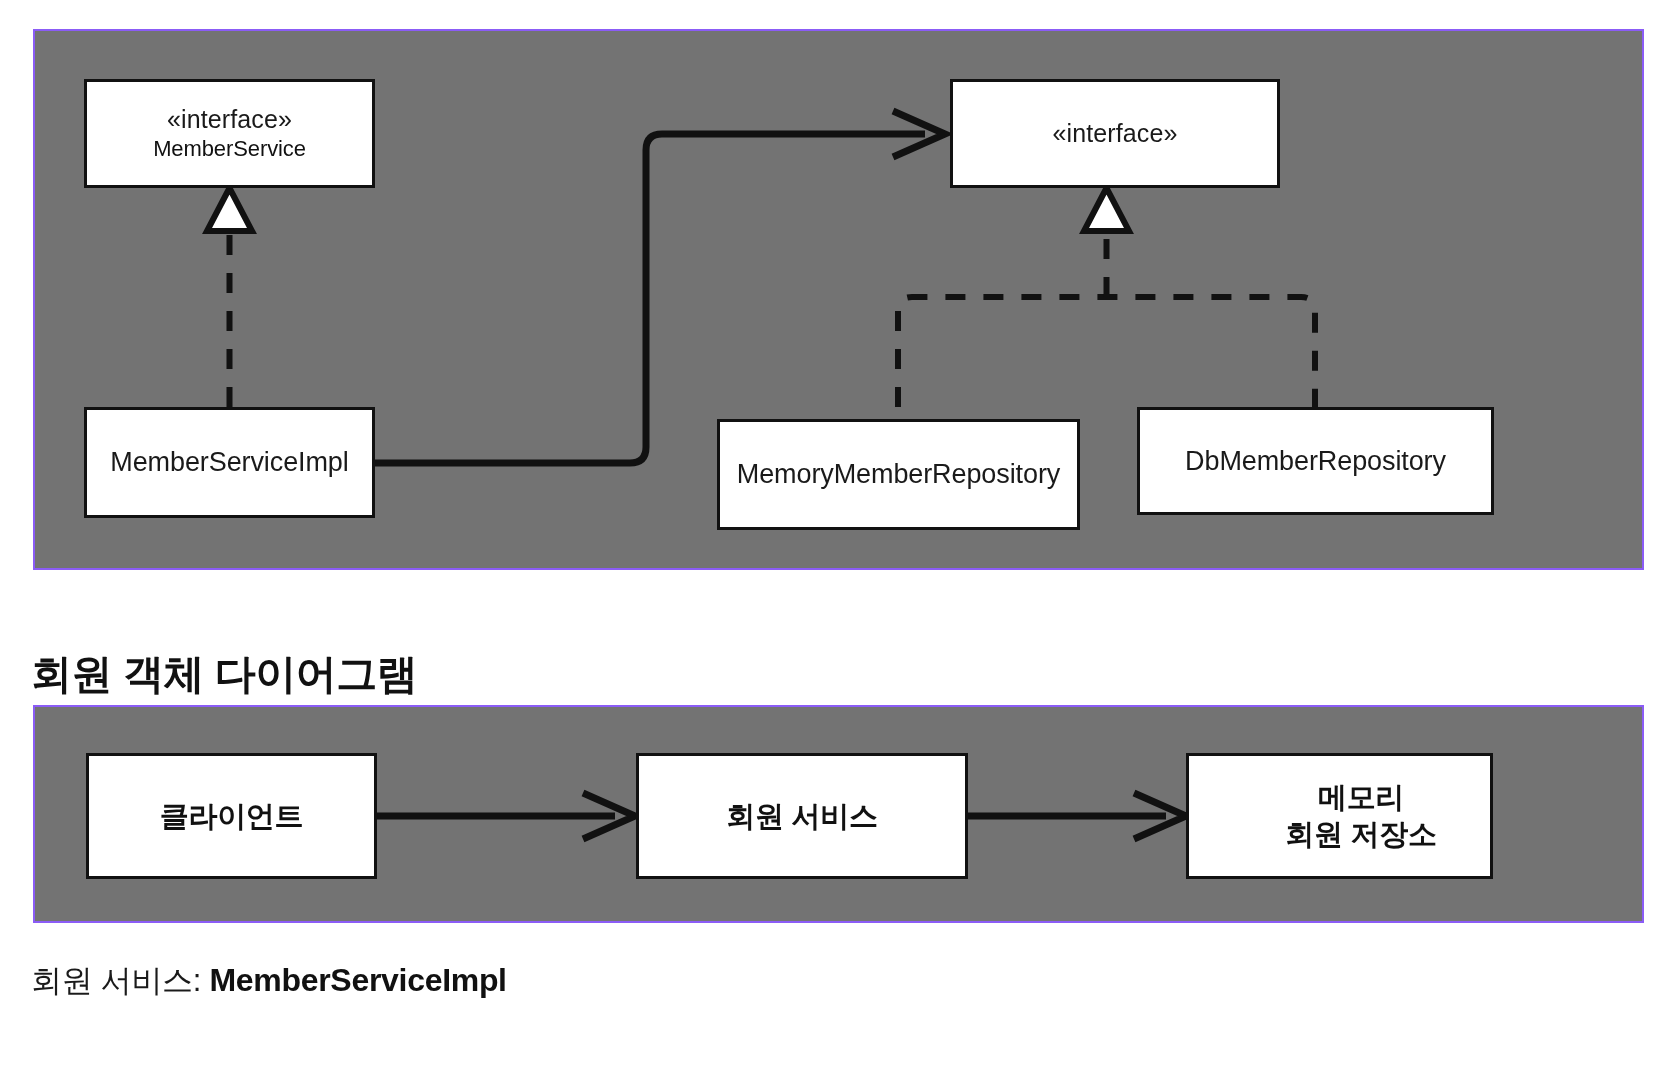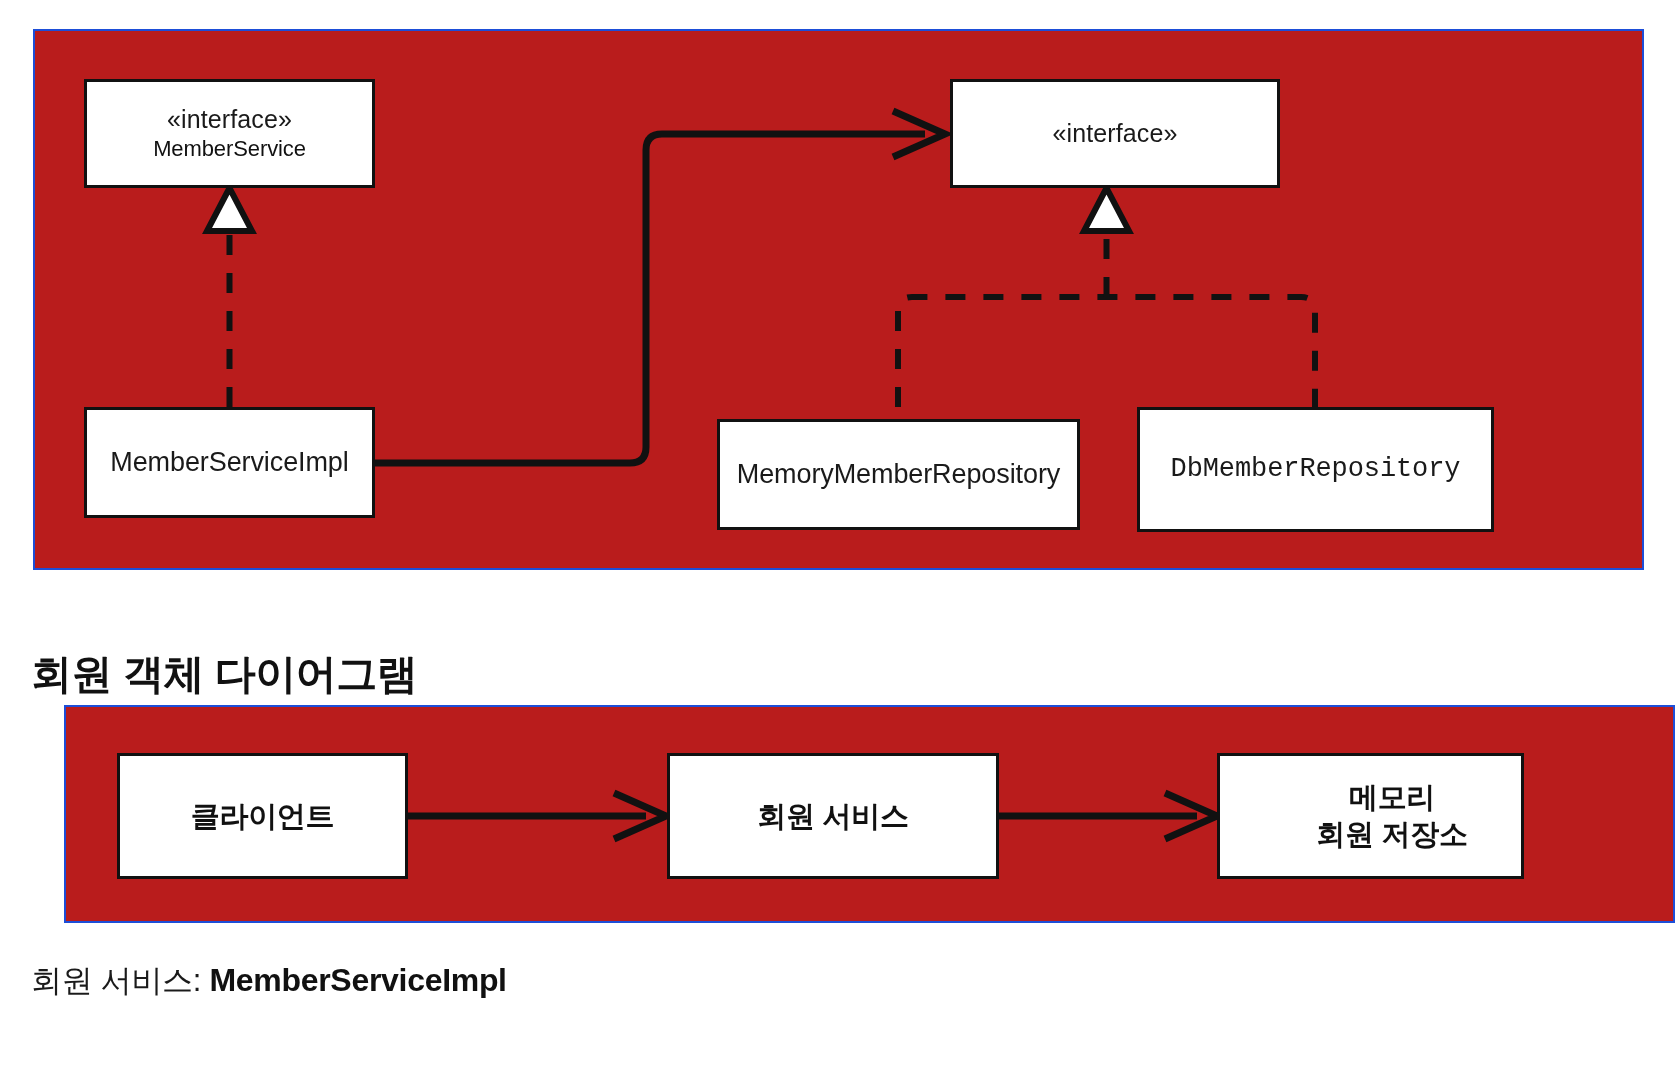--- a/index.html
+++ b/index.html
@@ -16,36 +16,35 @@
     overflow: hidden;
   }
   .page {
     position: absolute;
     inset: 0;
   }
 
   
   .panel {
     position: absolute;
-    border: 2px solid #1d4ed8;
-    background: #b91c1c;
+    border: 2px solid #8b5cf6;
+    background: #737373;
     box-sizing: border-box;
   }
   #panel-class {
     left: 33px;
     top: 29px;
     width: 1611px;
     height: 541px;
   }
   #panel-object {
     left: 33px;
     top: 705px;
     width: 1611px;
     height: 218px;
-    margin-left: 31px;
   }
 
   .panel-svg {
     position: absolute;
     left: 0;
     top: 0;
     width: 100%;
     height: 100%;
     overflow: visible;
   }
@@ -86,21 +85,21 @@
     font-weight: 700;
     color: #111111;
     letter-spacing: -0.3px;
   }
 
   
   #box-member-service        { left: 49px;   top: 48px;  width: 291px; height: 109px; }
   #box-member-repository     { left: 915px;  top: 48px;  width: 330px; height: 109px; }
   #box-member-service-impl   { left: 49px;   top: 376px; width: 291px; height: 111px; }
   #box-memory-member-repo    { left: 682px;  top: 376px; width: 363px; height: 111px; margin-top: 12px; }
-  #box-db-member-repo        { left: 1102px; top: 376px; width: 357px; height: 125px; font-family: Liberation Mono, monospace; }
+  #box-db-member-repo        { left: 1102px; top: 376px; width: 357px; height: 108px; }
 
   
   #box-client                { left: 51px;   top: 46px;  width: 291px; height: 126px; }
   #box-member-service-ko     { left: 601px;  top: 46px;  width: 332px; height: 126px; }
   #box-memory-store-ko       { left: 1151px; top: 46px;  width: 307px; height: 126px; padding-left: 43px; }
 
   
   .section-heading {
     position: absolute;
     left: 31px;

